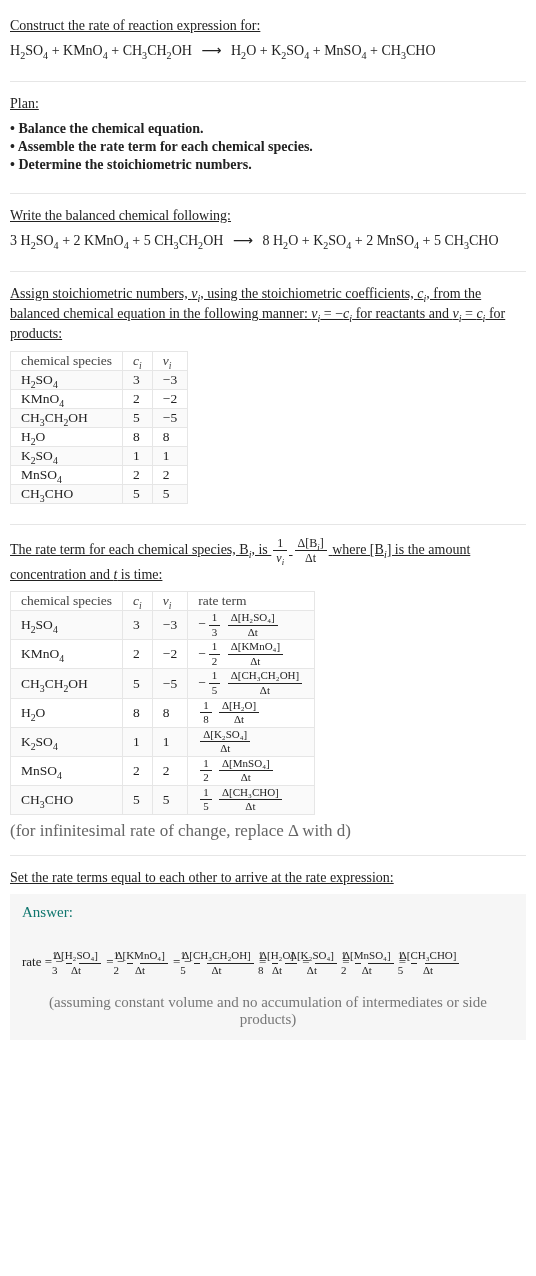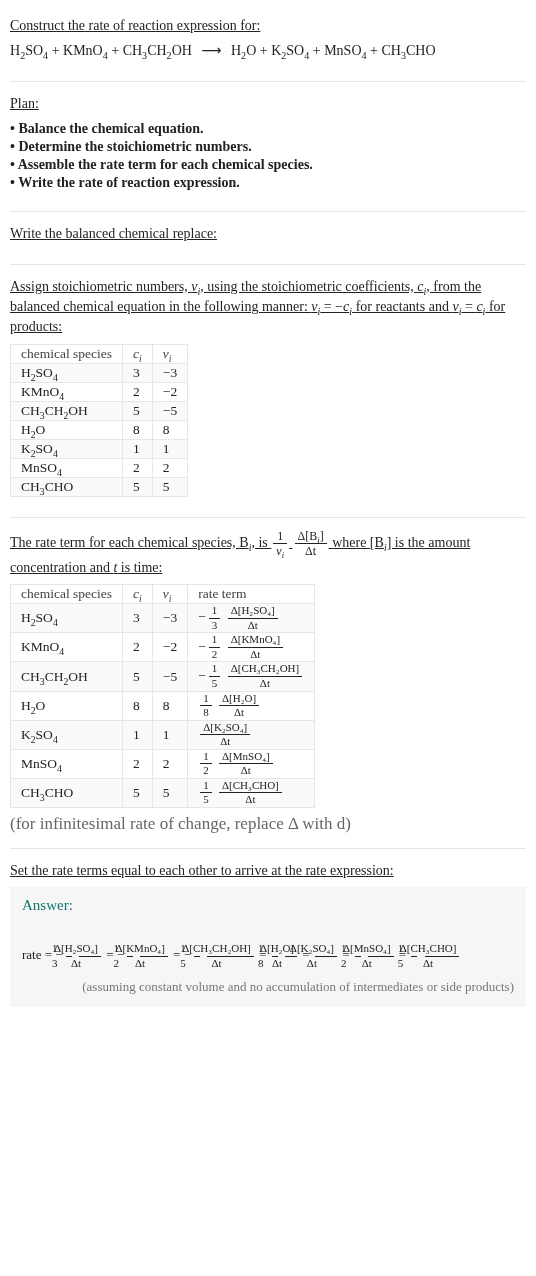--- a/index.html
+++ b/index.html
@@ -58,50 +58,54 @@
   }
   .answerbox .label { font-size: 15px; color: #0f766e; margin-bottom: 6px; }
   .rateeq {
     font-size: 13px;
     line-height: 2.0;
     padding-left: 28px;
     text-indent: -28px;
     margin-top: 28px;
   }
   .rateeq .chunk { white-space: nowrap; }
-  .answerbox .ansnote { font-size: 13px; color: #777; margin-top: 10px; text-align: right; }
+  .answerbox .ansnote { font-size: 15px; color: #777; margin-top: 18px; text-align: center; }
   .minus { margin-right: 1px; }
   .nu { font-style: italic; }
 </style>
 </head>
 <body>
 
 <div class="section">
   <p>Construct the rate of reaction expression for:</p>
   <div class="eqnline">
     <span>H<span class="sub">2</span>SO<span class="sub">4</span> + KMnO<span class="sub">4</span> + CH<span class="sub">3</span>CH<span class="sub">2</span>OH</span>
     <span class="arrow">⟶</span>
     <span>H<span class="sub">2</span>O + K<span class="sub">2</span>SO<span class="sub">4</span> + MnSO<span class="sub">4</span> + CH<span class="sub">3</span>CHO</span>
   </div>
 </div>
 <hr class="sep">
 
 <div class="section">
   <p>Plan:</p>
   <ul class="plan">
       <li>Balance the chemical equation.</li>
+      <li>Assemble the rate term for each chemical species.</li>
       <li>Determine the stoichiometric numbers.</li>
-      <li>Assemble the rate term for each chemical species.</li>
-      <li>Write the rate of reaction expression.</li>
     </ul>
 </div>
 <hr class="sep">
 
 <div class="section">
-  <p>Write the balanced chemical replace:</p>
+  <p>Write the balanced chemical following:</p>
+  <div class="eqnline">
+    <span>3 H<span class="sub">2</span>SO<span class="sub">4</span> + 2 KMnO<span class="sub">4</span> + 5 CH<span class="sub">3</span>CH<span class="sub">2</span>OH</span>
+    <span class="arrow">⟶</span>
+    <span>8 H<span class="sub">2</span>O + K<span class="sub">2</span>SO<span class="sub">4</span> + 2 MnSO<span class="sub">4</span> + 5 CH<span class="sub">3</span>CHO</span>
+  </div>
 </div>
 <hr class="sep">
 
 <div class="section">
   <p>
     <span>Assign stoichiometric numbers, </span><span class="nu">ν</span><span class="sub ital">i</span><span>, using the stoichiometric coefficients, </span><span class="ital">c</span><span class="sub ital">i</span><span>, from the balanced chemical equation in the following manner: </span><span class="nu">ν</span><span class="sub ital">i</span><span> = −</span><span class="ital">c</span><span class="sub ital">i</span><span> for reactants and </span><span class="nu">ν</span><span class="sub ital">i</span><span> = </span><span class="ital">c</span><span class="sub ital">i</span><span> for products:</span>
   </p>
   <table class="data">
     <thead>
         <tr>

